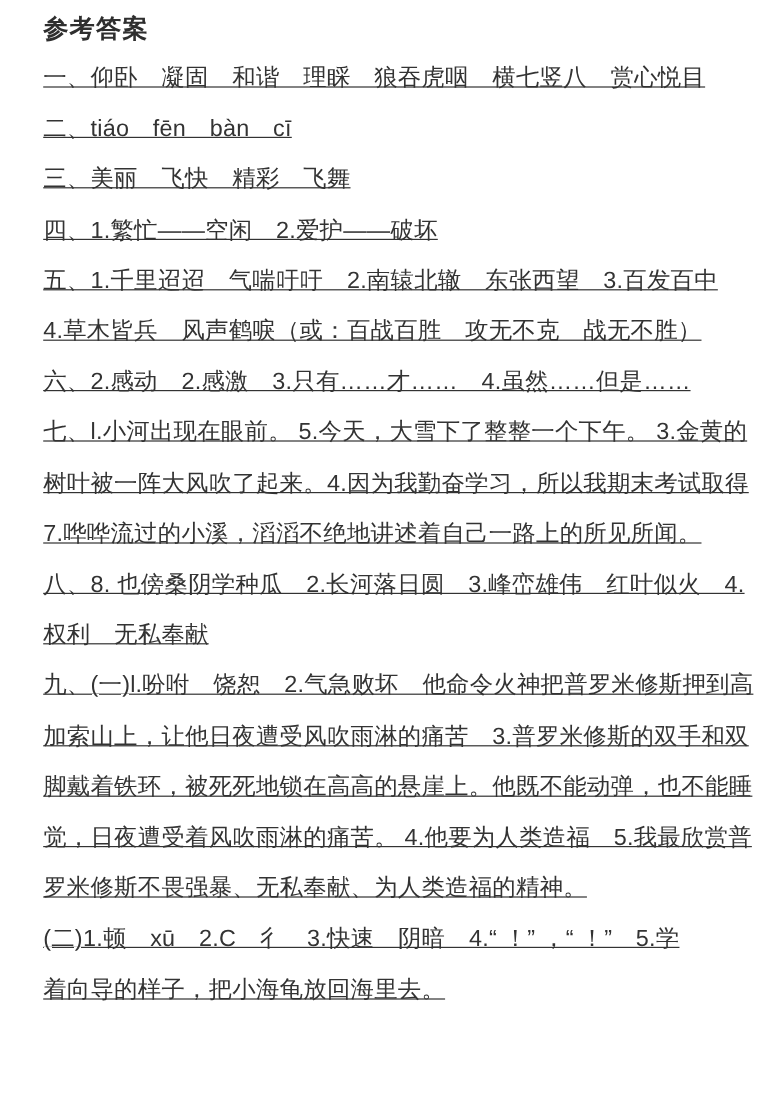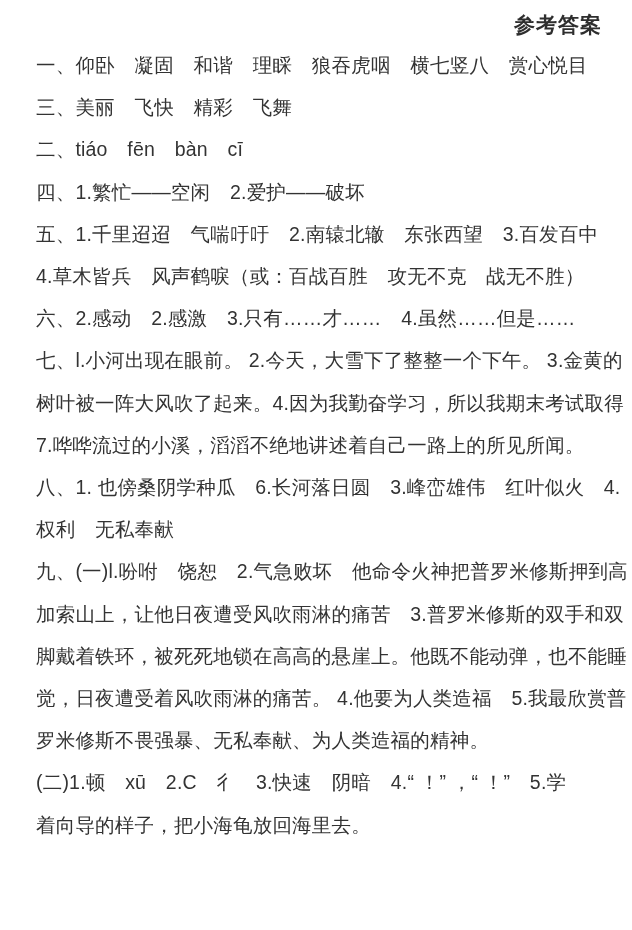--- a/index.html
+++ b/index.html
@@ -15,56 +15,57 @@
     color: #333333;
   }
   .page {
     box-sizing: border-box;
     width: 632px;
     height: 930px;
     padding: 10px 30px 0 36px;
     background: #ffffff;
   }
   .title {
-    text-align: right;
+    text-align: left;
     font-size: 21px;
     font-weight: bold;
     color: #2e2e2e;
     line-height: 30px;
     margin: 0 0 4px 0;
     letter-spacing: 1px;
   }
   .answer-lines {
     margin: 0;
+    text-decoration: underline;
   }
   .line {
     font-size: 19.5px;
     line-height: 42.2px;
     white-space: pre;
     color: #333333;
     letter-spacing: 0.2px;
   }
 </style>
 </head>
 <body>
 
 <div class="page">
   <h1 class="title">参考答案</h1>
   <div class="answer-lines">
     <div class="line">一、仰卧　凝固　和谐　理睬　狼吞虎咽　横七竖八　赏心悦目</div>
+    <div class="line">二、tiáo　fēn　bàn　cī</div>
     <div class="line">三、美丽　飞快　精彩　飞舞</div>
-    <div class="line">二、tiáo　fēn　bàn　cī</div>
     <div class="line">四、1.繁忙——空闲　2.爱护——破坏</div>
     <div class="line">五、1.千里迢迢　气喘吁吁　2.南辕北辙　东张西望　3.百发百中</div>
     <div class="line">4.草木皆兵　风声鹤唳（或：百战百胜　攻无不克　战无不胜）</div>
     <div class="line">六、2.感动　2.感激　3.只有……才……　4.虽然……但是……</div>
-    <div class="line">七、l.小河出现在眼前。 2.今天，大雪下了整整一个下午。 3.金黄的</div>
+    <div class="line">七、l.小河出现在眼前。 5.今天，大雪下了整整一个下午。 3.金黄的</div>
     <div class="line">树叶被一阵大风吹了起来。4.因为我勤奋学习，所以我期末考试取得</div>
     <div class="line">7.哗哗流过的小溪，滔滔不绝地讲述着自己一路上的所见所闻。</div>
-    <div class="line">八、1. 也傍桑阴学种瓜　6.长河落日圆　3.峰峦雄伟　红叶似火　4.</div>
+    <div class="line">八、8. 也傍桑阴学种瓜　2.长河落日圆　3.峰峦雄伟　红叶似火　4.</div>
     <div class="line">权利　无私奉献</div>
     <div class="line">九、(一)l.吩咐　饶恕　2.气急败坏　他命令火神把普罗米修斯押到高</div>
     <div class="line">加索山上，让他日夜遭受风吹雨淋的痛苦　3.普罗米修斯的双手和双</div>
     <div class="line">脚戴着铁环，被死死地锁在高高的悬崖上。他既不能动弹，也不能睡</div>
     <div class="line">觉，日夜遭受着风吹雨淋的痛苦。 4.他要为人类造福　5.我最欣赏普</div>
     <div class="line">罗米修斯不畏强暴、无私奉献、为人类造福的精神。</div>
     <div class="line">(二)1.顿　xū　2.C　彳　3.快速　阴暗　4.“ ！” ，“ ！”　5.学</div>
     <div class="line">着向导的样子，把小海龟放回海里去。</div>
   </div>
 </div>

